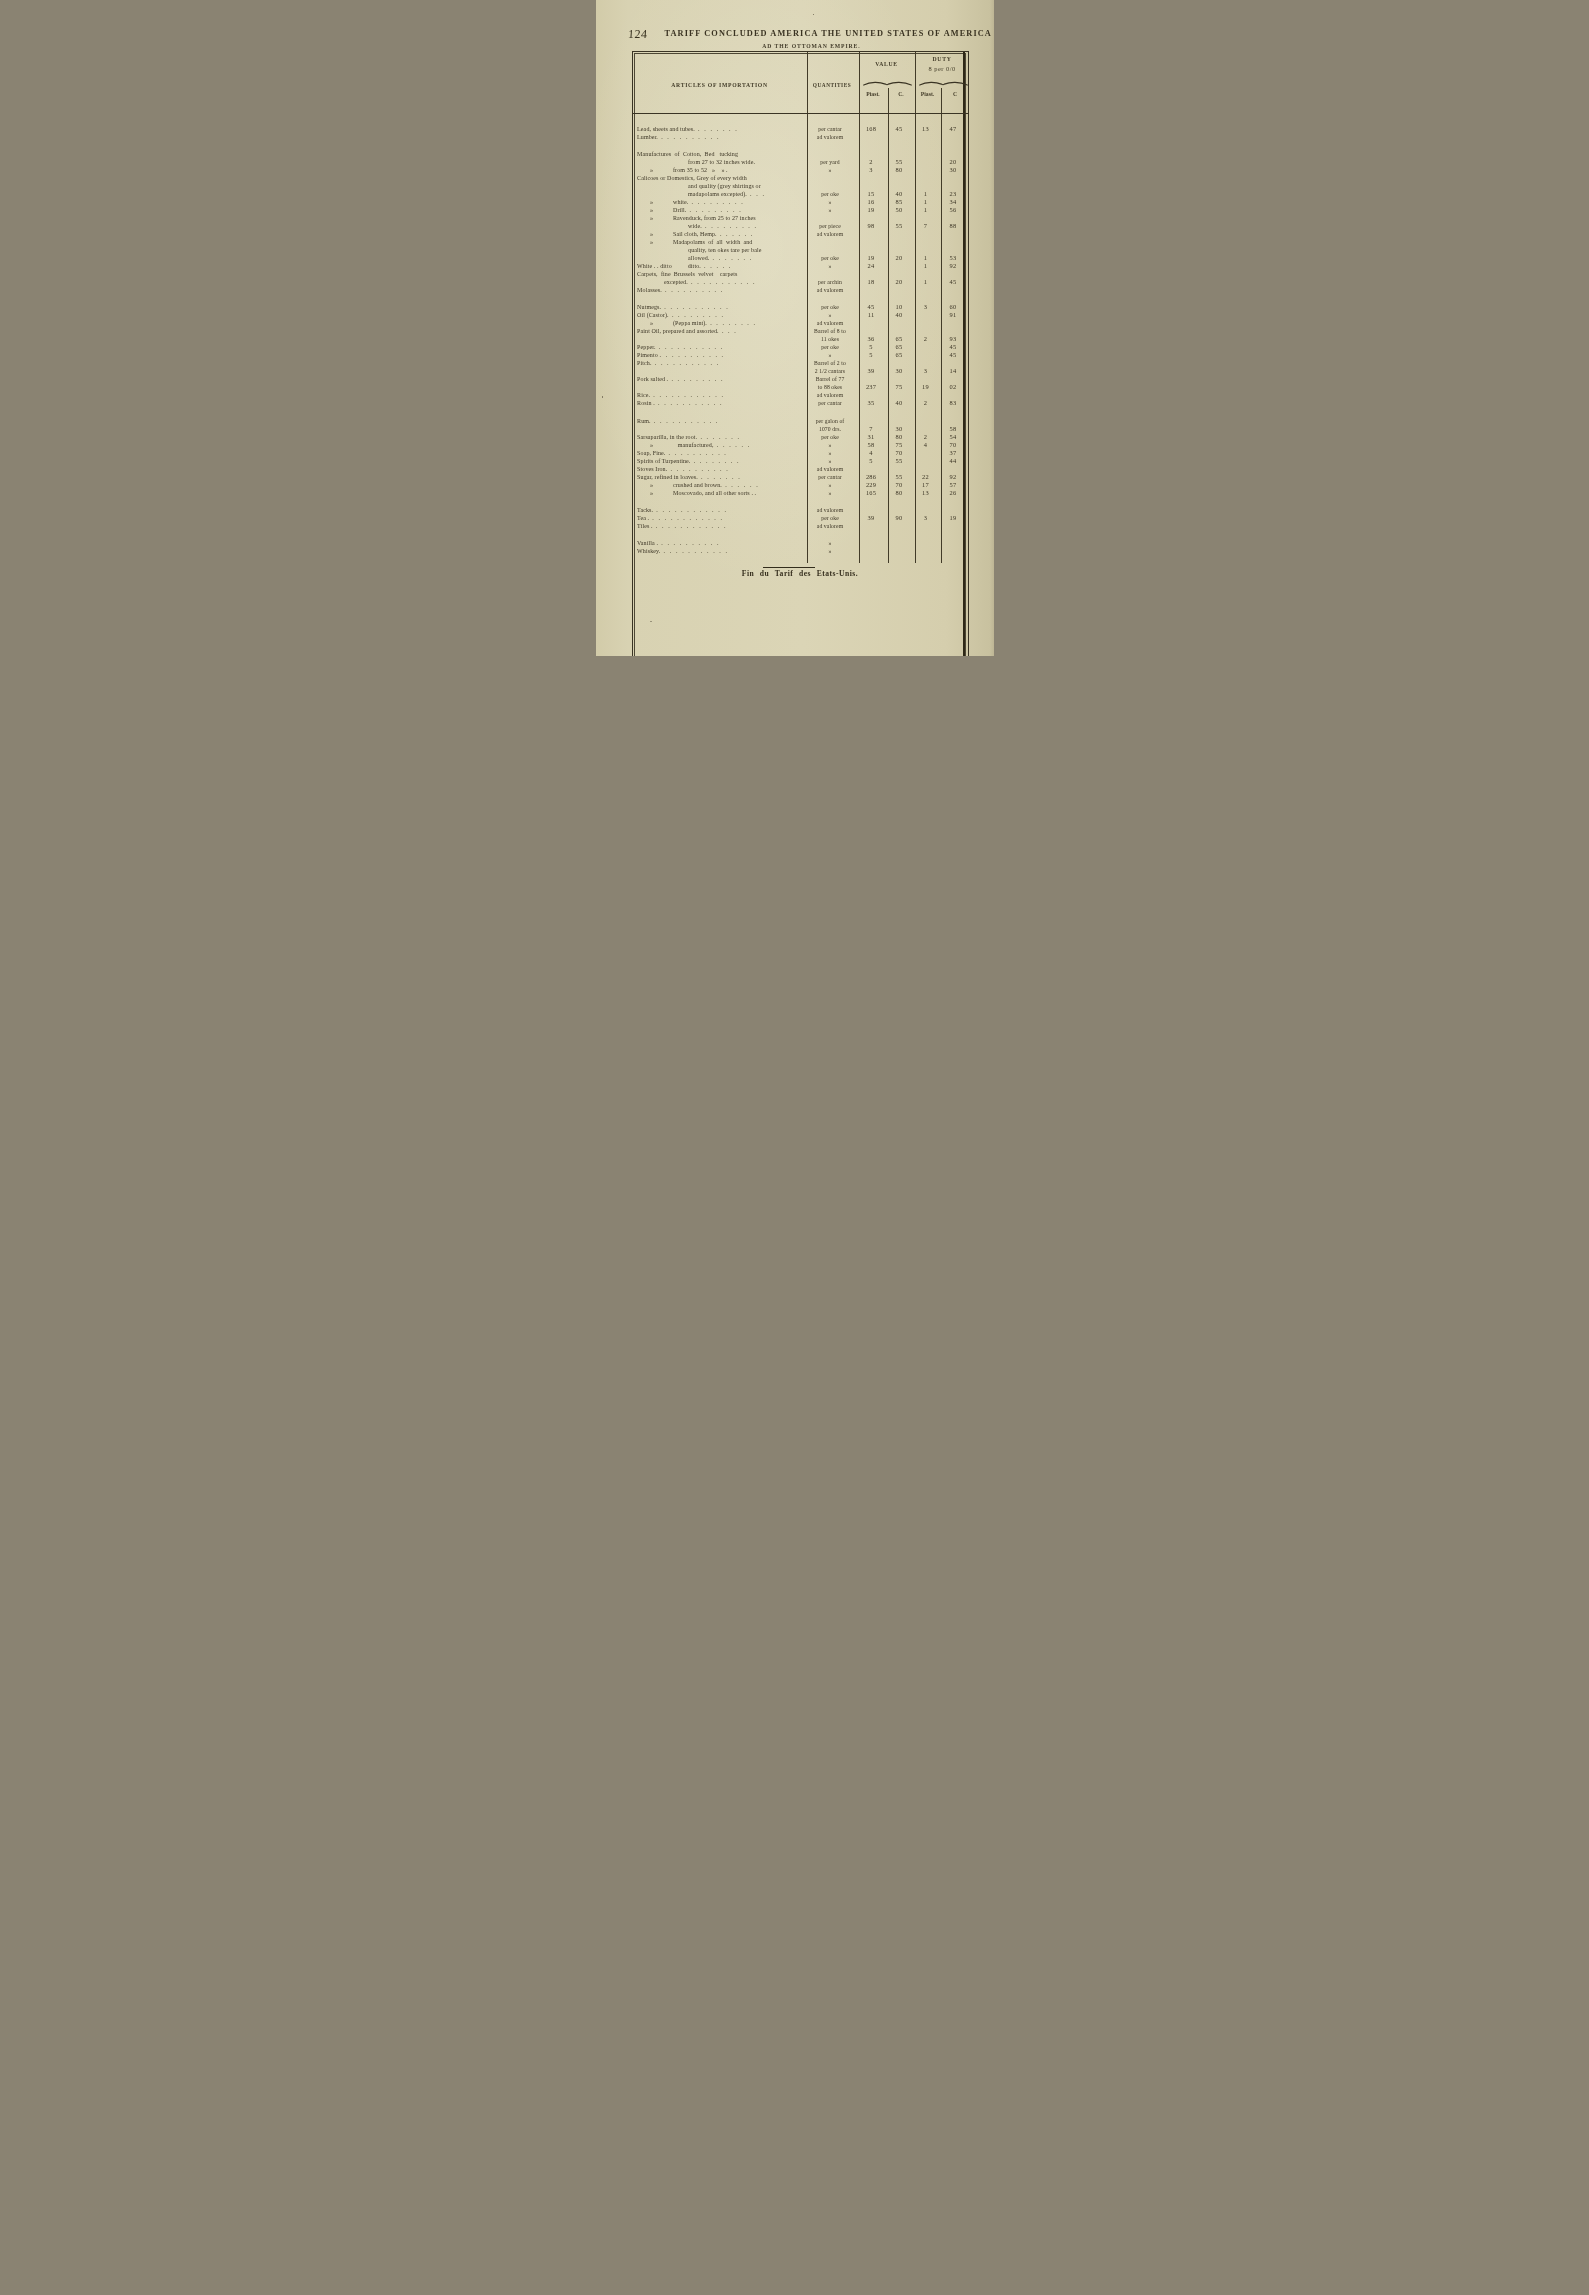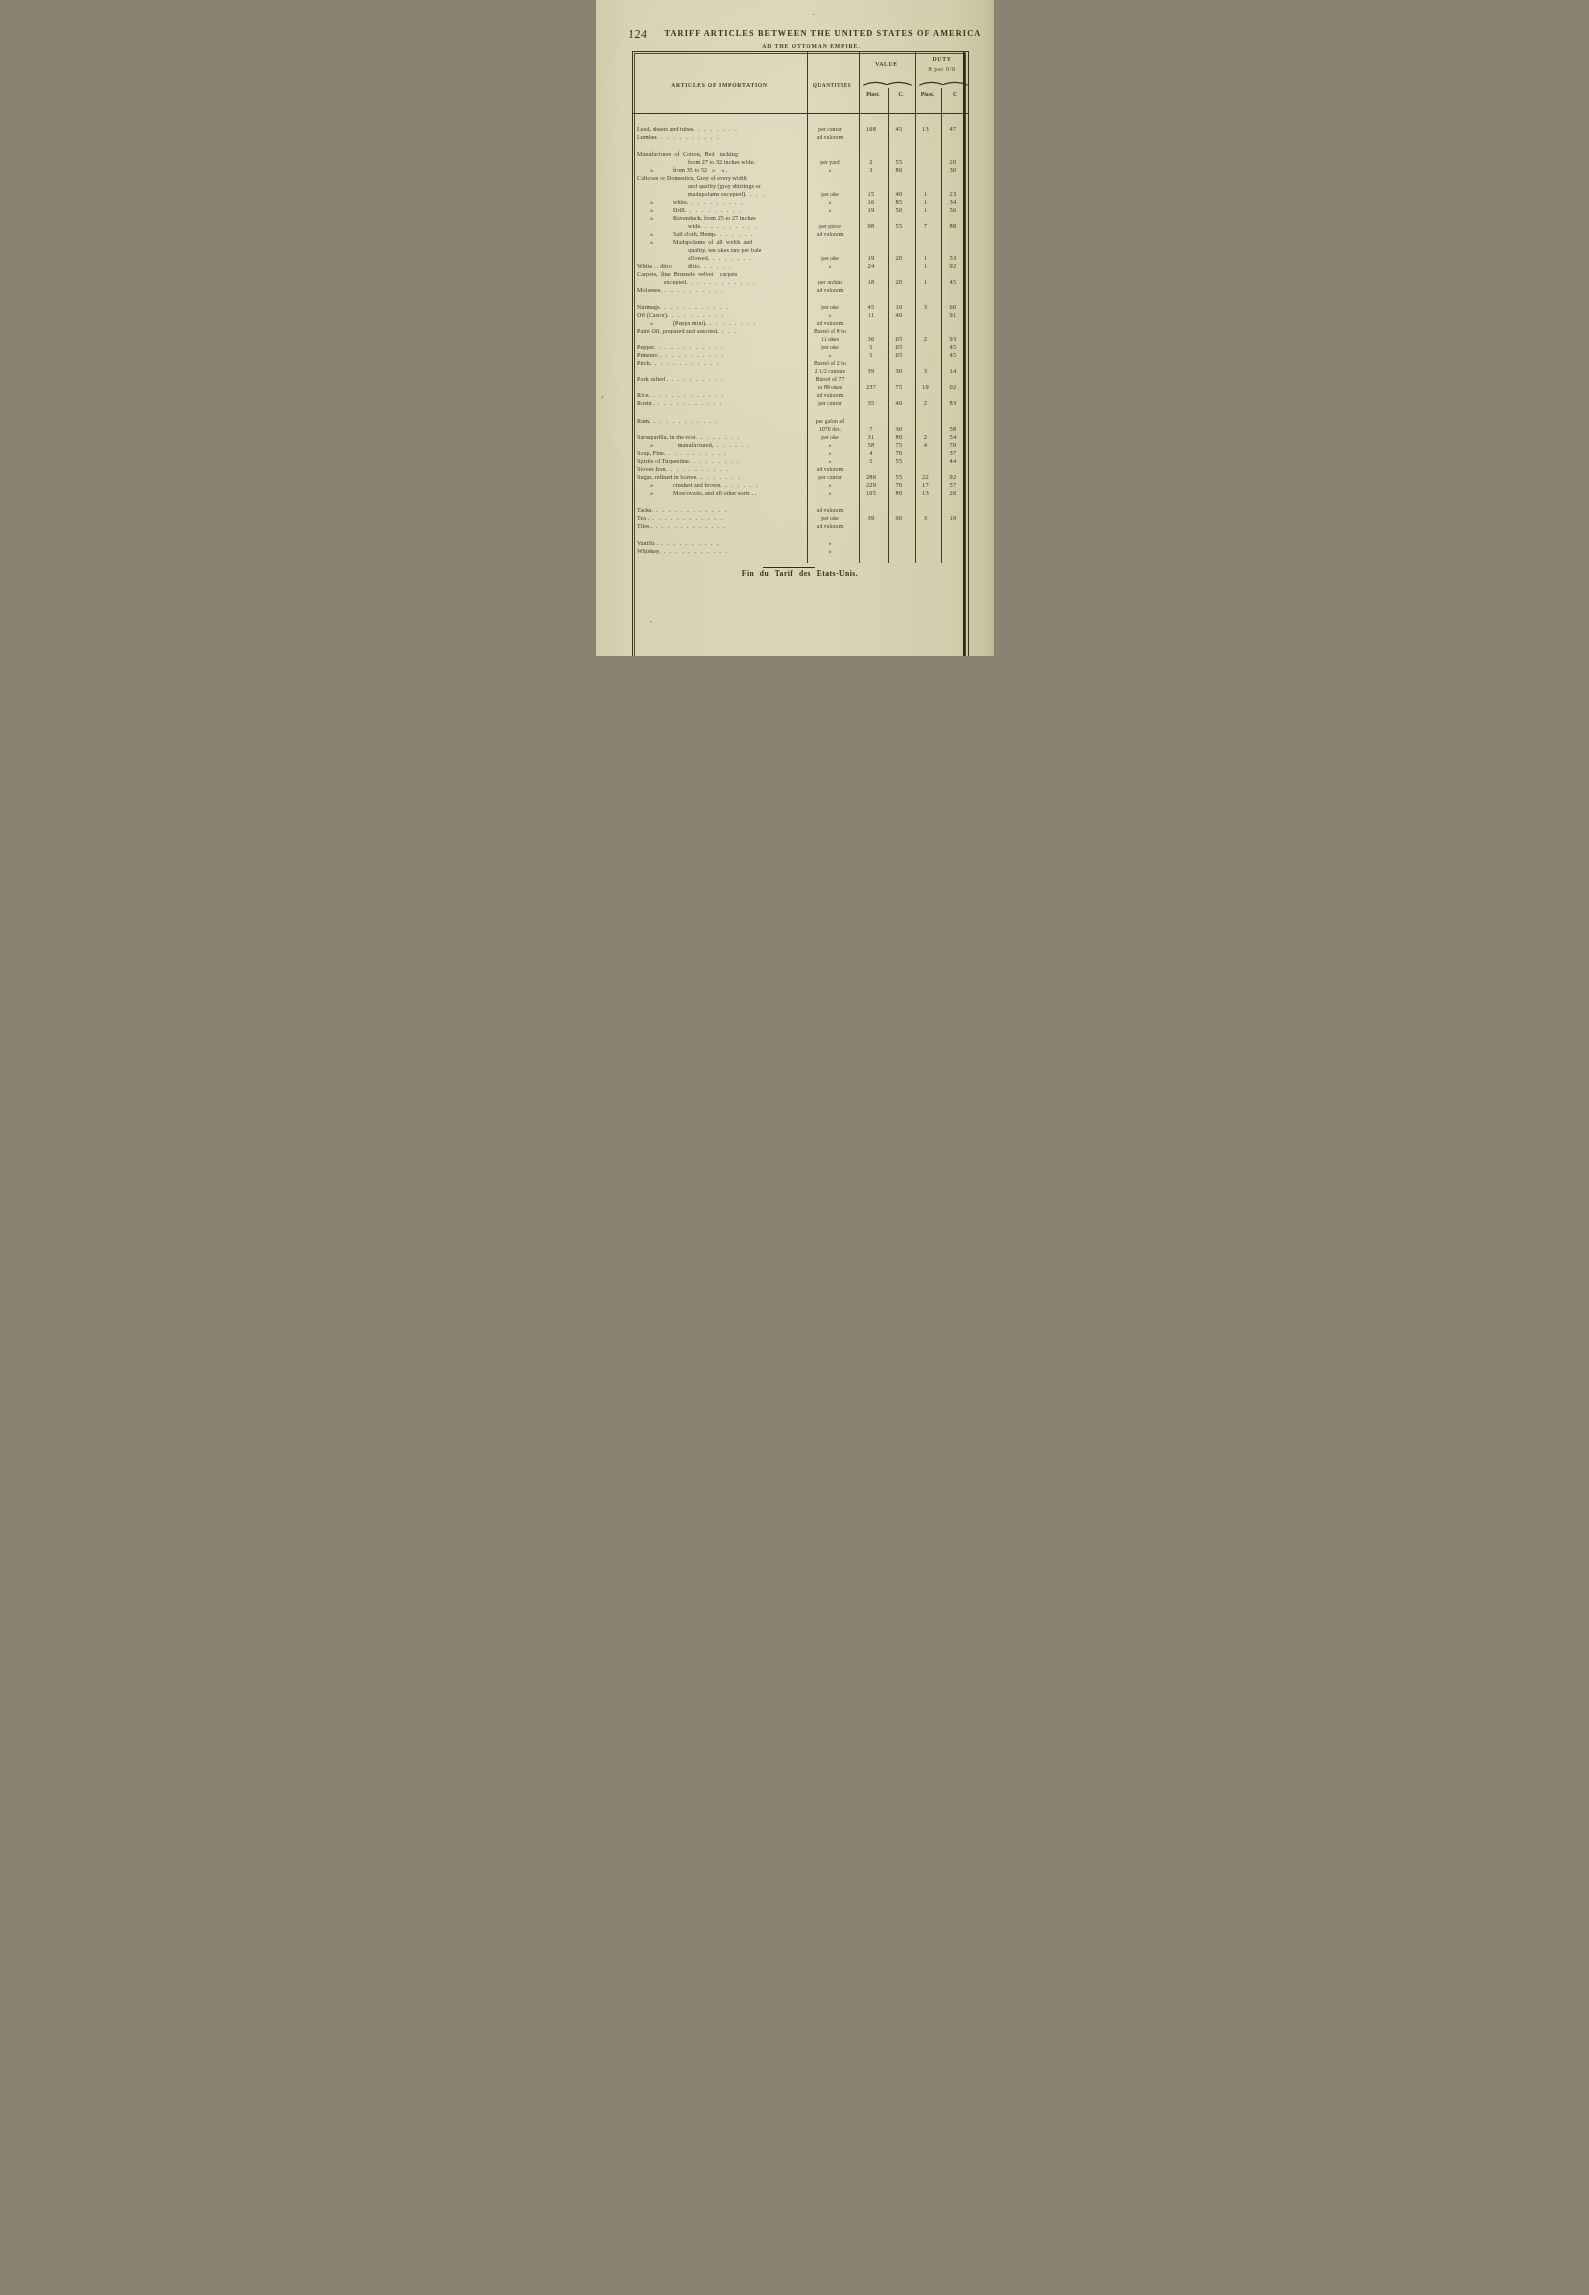--- a/index.html
+++ b/index.html
@@ -98,21 +98,21 @@
 </head>
 <body>
 
 <div class="page">
 
   <div class="speck" style="left:217px;top:13.8px;width:1.4px;height:1.4px;"></div>
   <div class="speck" style="left:6.4px;top:396px;width:0.9px;height:1.8px;"></div>
   <div class="speck" style="left:54px;top:621px;width:2.3px;height:0.9px;"></div>
 
   <div class="pagenum">124</div>
-  <div class="title">TARIFF  ARTICLES  BETWEEN  THE  UNITED  STATES  OF  AMERICA</div>
+  <div class="title">TARIFF  CONCLUDED  AMERICA  THE  UNITED  STATES  OF  AMERICA</div>
   <div class="subtitle">AD THE OTTOMAN EMPIRE.</div>
 
   <div class="tbox">
     <div class="innerframe"></div>
     <div class="rightband"></div>
 
     <div class="vline" style="left:174px;top:0;height:511px;"></div>
     <div class="vline" style="left:226px;top:0;height:511px;"></div>
     <div class="vline" style="left:255px;top:36px;height:475px;"></div>
     <div class="vline" style="left:282px;top:0;height:511px;"></div>

